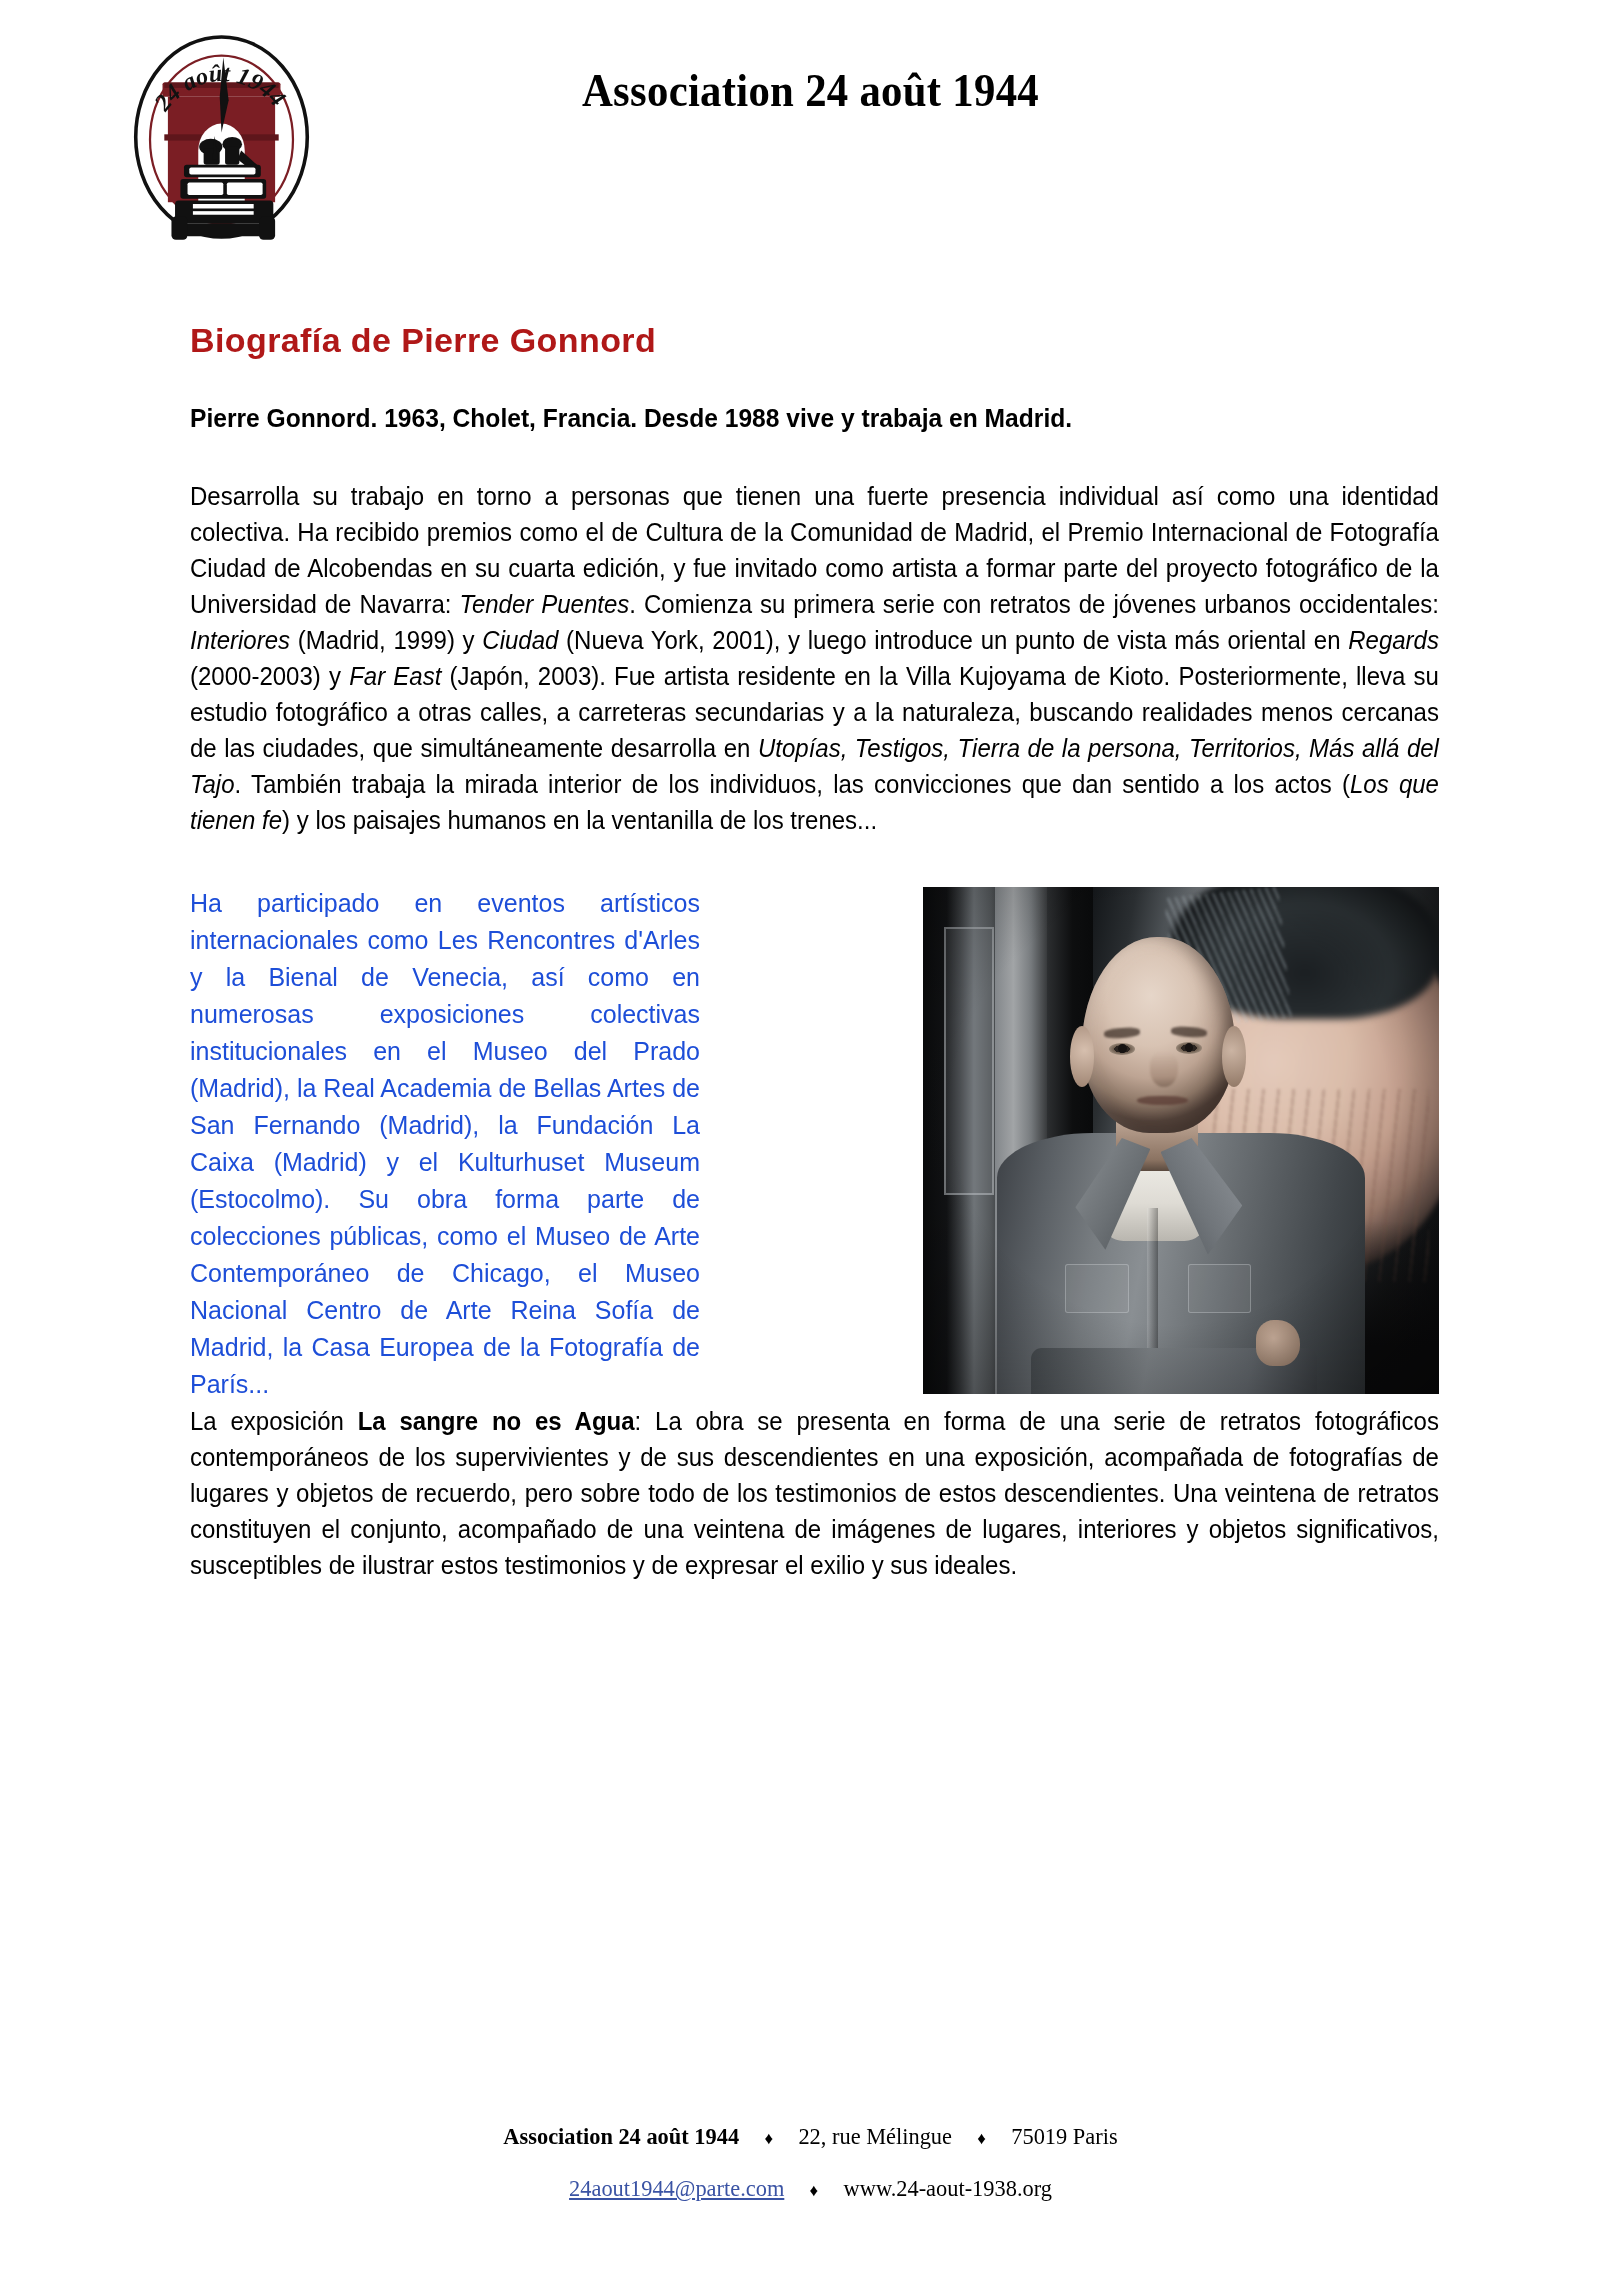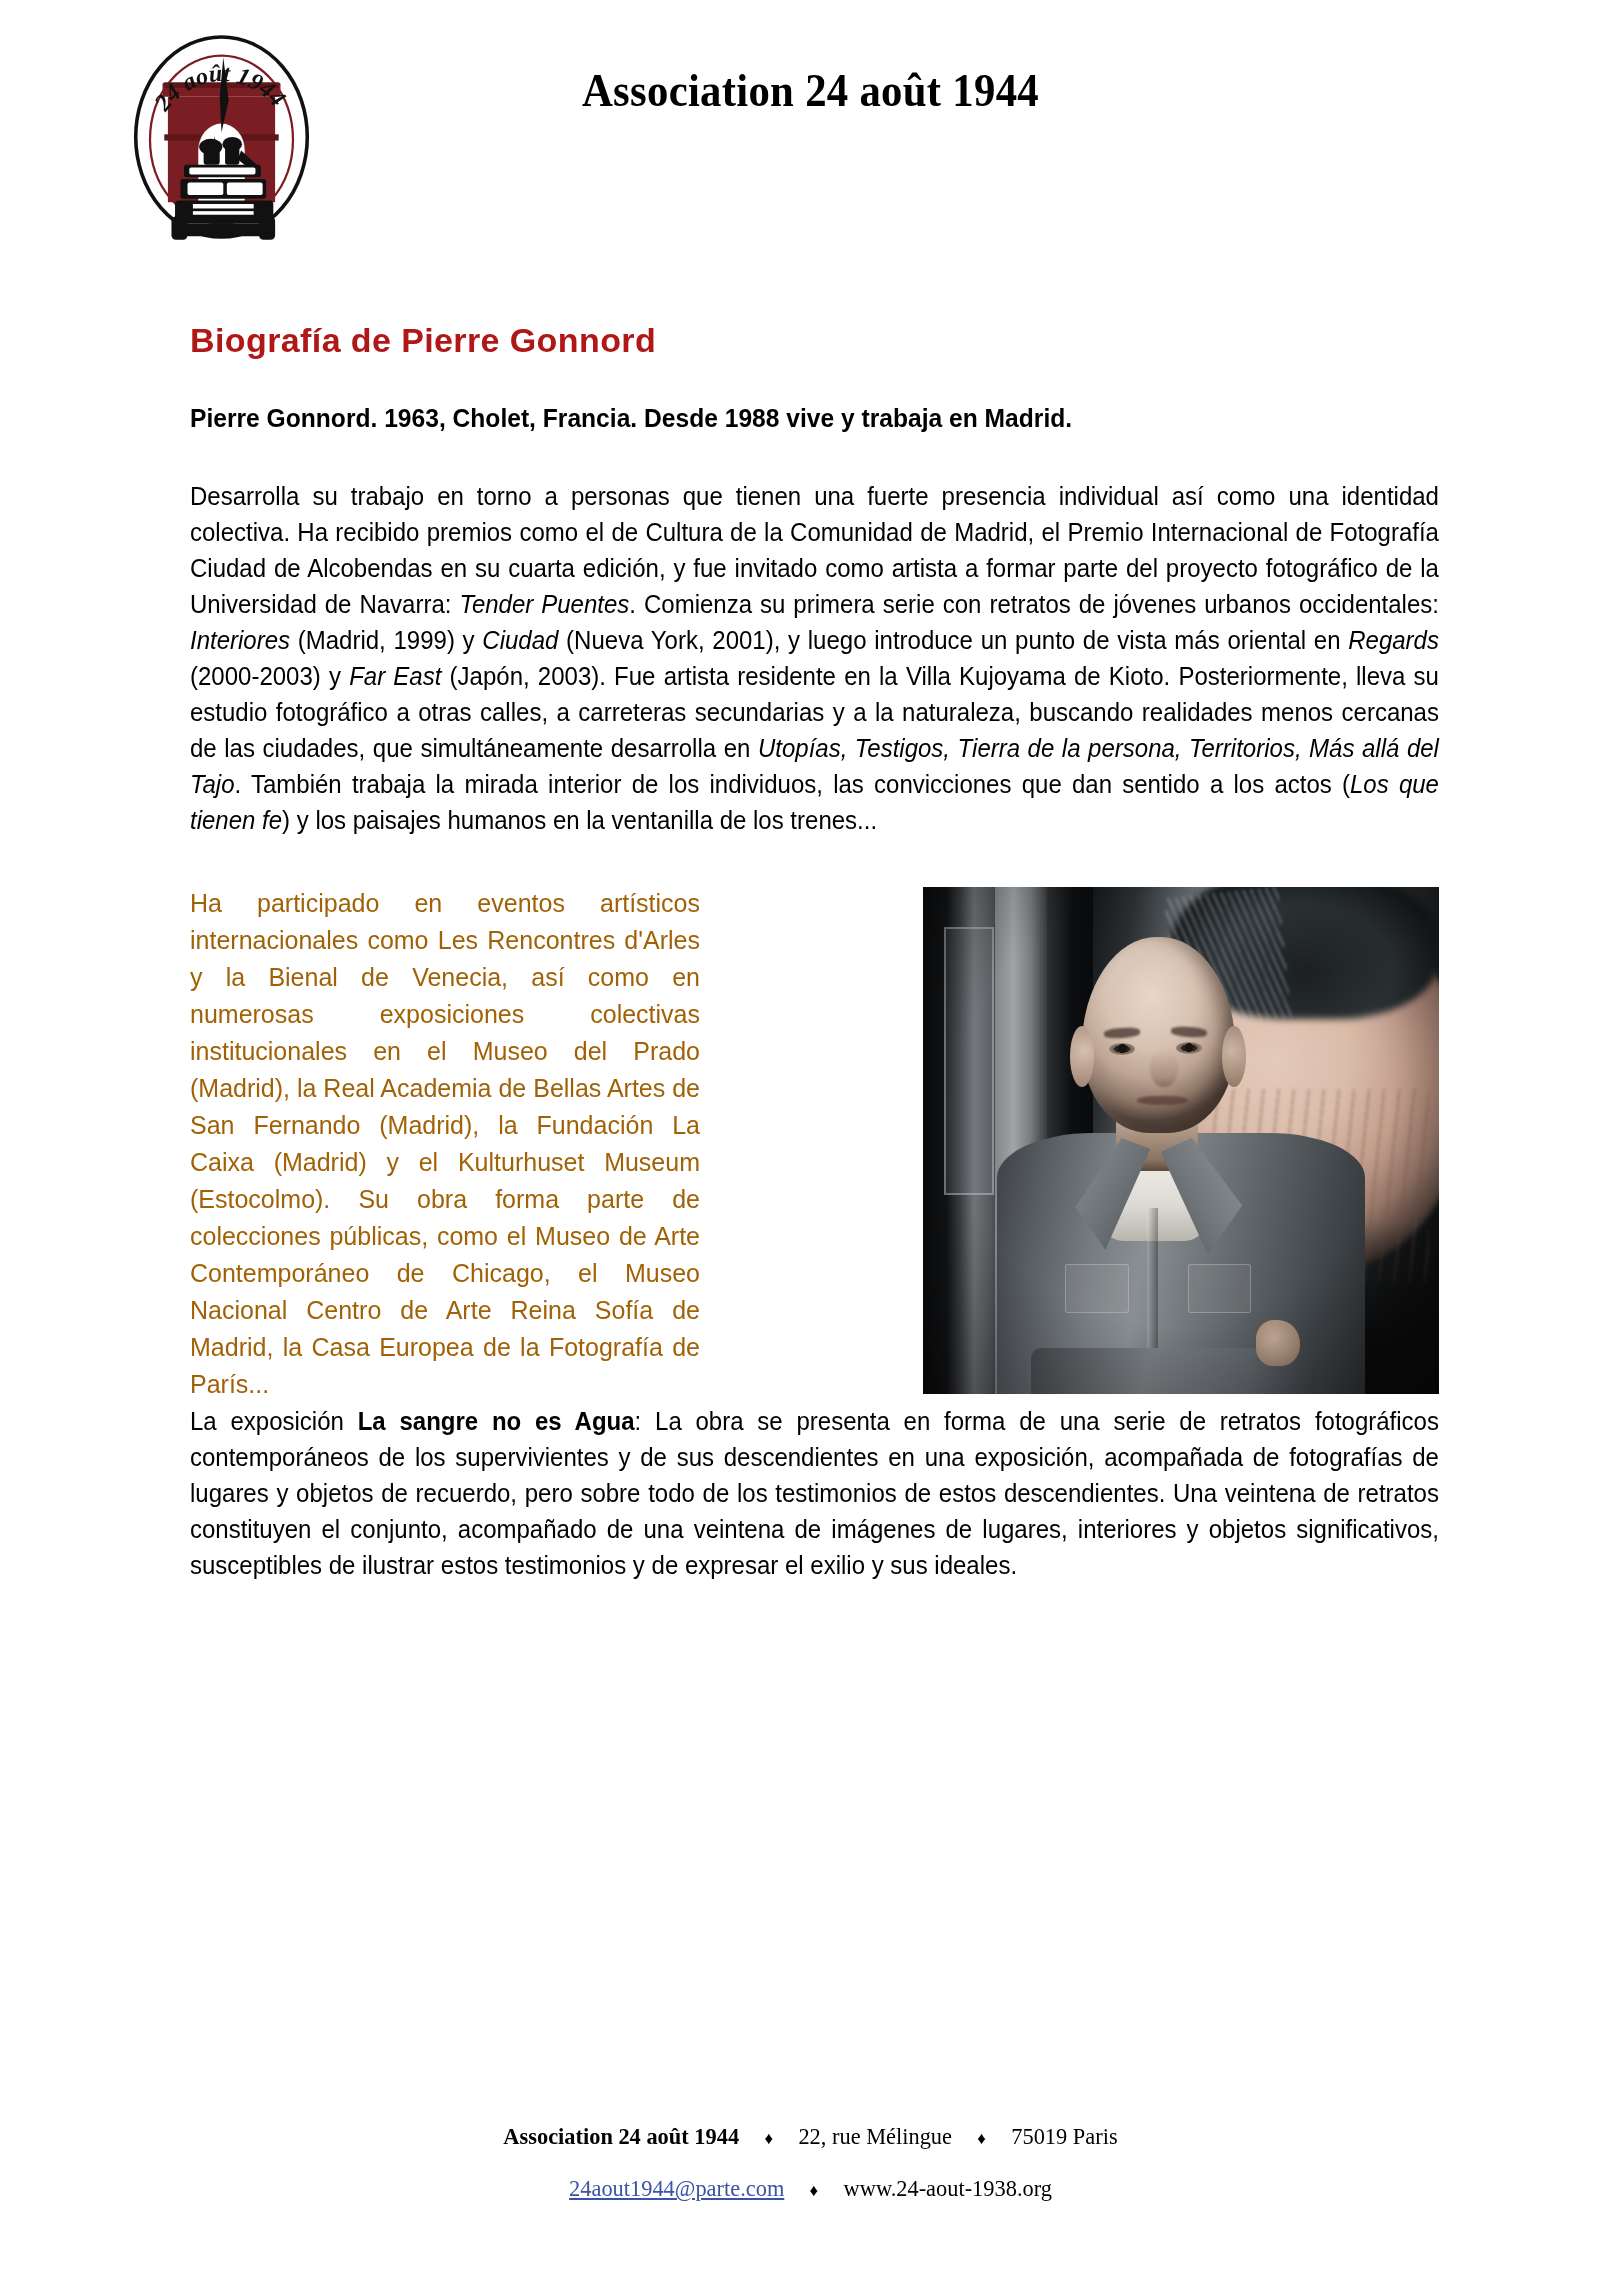--- a/index.html
+++ b/index.html
@@ -95,21 +95,21 @@
   .photo-block {
     position: relative;
     margin-top: 47px;
     min-height: 502px;
   }
   .photo-col-text {
     width: 510px;
     font-size: 25px;
     line-height: 37px;
     text-align: justify;
-    color: #a16207;
+    color: #1d4ed8;
   }
   .photo-frame {
     position: absolute;
     right: 0;
     top: 1.8px;
     width: 516px;
     height: 507px;
     overflow: hidden;
     background: #000;
   }

